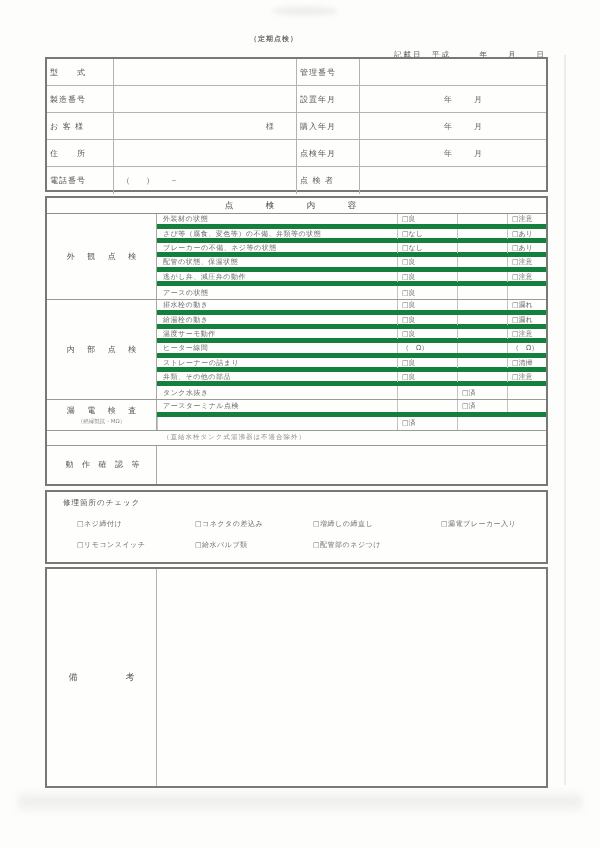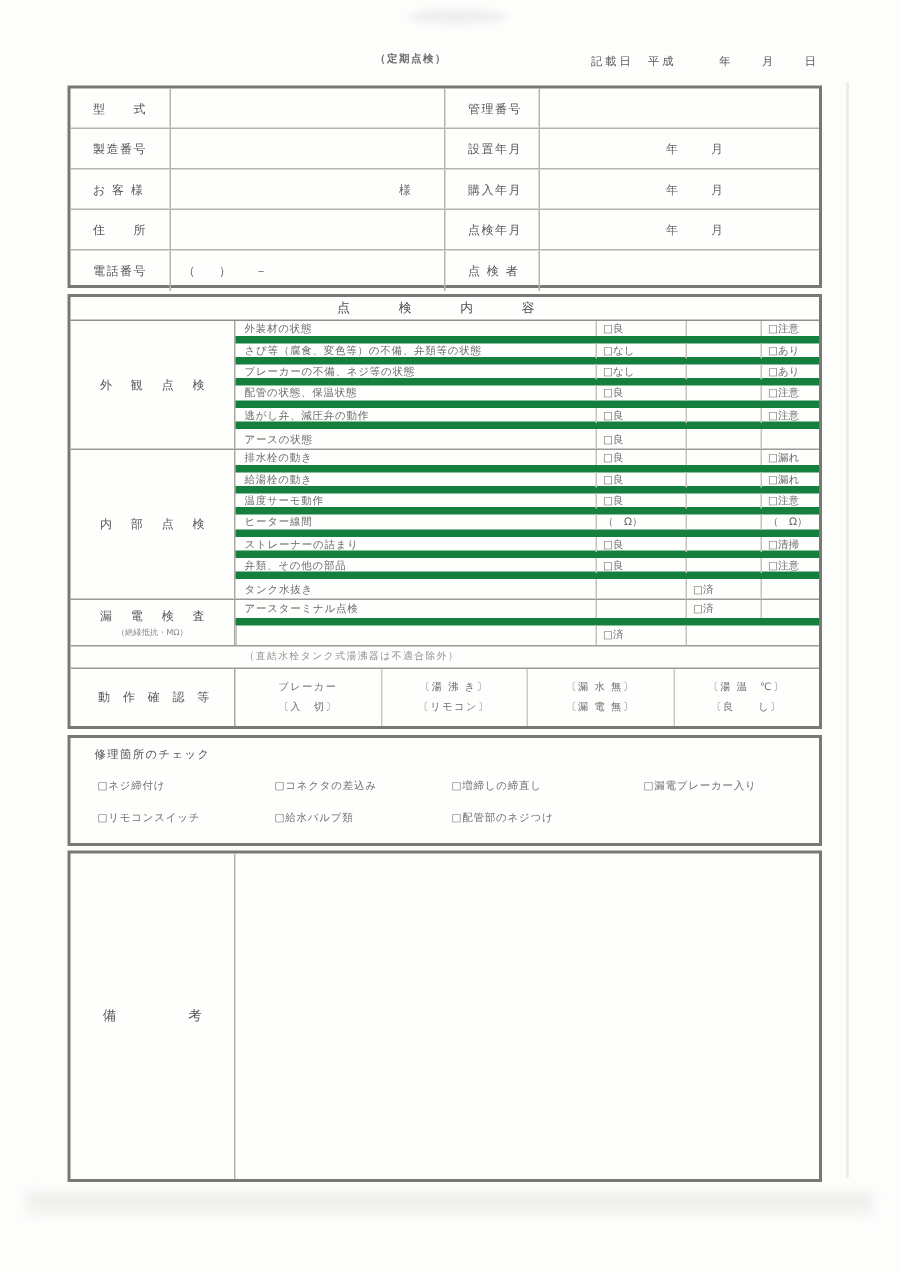--- a/index.html
+++ b/index.html
@@ -10,32 +10,32 @@
   
   .smudge-top { position:absolute; left:272px; top:6px; width:66px; height:10px; background:#efefee; border-radius:50%; filter:blur(2px); }
   .scan-shadow { position:absolute; left:18px; top:795px; width:564px; height:16px;
                  background:linear-gradient(#e6e6e4, #f4f4f2); filter:blur(4px); opacity:.8; }
   .edge-right { position:absolute; left:564px; top:55px; width:2px; height:730px; background:#ececea; }
 
   
   .titlebar { position:absolute; left:45px; top:28px; width:503px; height:22px; }
   .title { position:absolute; left:12px; top:2px; font-size:16px; font-weight:bold; letter-spacing:7px; color:#0f766e;margin-top:28px; }
   .title-note { position:absolute; left:205px; top:6px; font-size:7px; letter-spacing:1px; color:#6b6b6b;font-weight:bold; }
-  .dateline { position:absolute; right:2px; top:8px; font-size:7.5px; letter-spacing:2px; color:#5a5a5a; }
+  .dateline { position:absolute; right:2px; top:22px; font-size:7.5px; letter-spacing:2px; color:#5a5a5a; }
 
   
   .tbl { position:absolute; left:45px; width:503px; border:2px solid #787876; background:#fefefd; }
 
   
   .info { top:57px; height:135px; }
   .info-row { display:grid; grid-template-columns:67px 183px 63px 1fr; height:27px; border-bottom:1px solid #b3b3b1; }
   .info-row:last-child { border-bottom:none; }
   .info-row > div { border-right:1px solid #b3b3b1; display:flex; align-items:center; font-size:8px; }
   .info-row > div:last-child { border-right:none; }
-  .lab { padding-left:15px; letter-spacing:1px; color:#565656; }
+  .lab { padding-left:3px; letter-spacing:1px; color:#565656; }
   .val { padding-left:8px; color:#666; }
   .val.right { justify-content:flex-end; padding-right:22px; }
   .val.ym { padding-left:84px; letter-spacing:2px; }
 
   
   .inspect { top:196px; height:290px; display:flex; flex-direction:column; }
   .insp-head { height:17px; border-bottom:1.5px solid #8f8f8d; display:flex; align-items:center; justify-content:center;
                font-size:8.5px; letter-spacing:12px; color:#4a4a4a; padding-left:0; }
   .section { display:flex; border-bottom:1.5px solid #9a9a98; }
   .section:last-child { border-bottom:none; }
@@ -53,21 +53,21 @@
   .op { display:flex; height:40px; }
   .op .cat-main { letter-spacing:3px; }
   .opcols { flex:1; display:flex; }
   .opcol { flex:1; border-left:1px solid #c9c9c7; display:flex; flex-direction:column; align-items:center; justify-content:center; gap:3px; }
   .opcol:first-child { border-left:none; }
   .opcol span { font-size:6.8px; color:#6a6a6a; letter-spacing:1px; }
 
   
   .repair { top:490px; height:74px; }
   .rep-head { font-size:7.5px; color:#515151; padding:6px 0 0 16px; letter-spacing:1px; }
-  .rep-row { display:grid; grid-template-columns:118px 118px 128px 1fr; padding-left:18px; margin-top:11px; }
+  .rep-row { display:grid; grid-template-columns:118px 118px 128px 1fr; padding-left:30px; margin-top:11px; }
   .rep-row span { font-size:7px; color:#6e6e6e; letter-spacing:.5px; }
 
   
   .remarks { top:567px; height:221px; display:flex; }
   .rem-label { width:110px; border-right:1px solid #b3b3b1; display:flex; align-items:center; justify-content:center;
                font-size:9px; letter-spacing:10px; color:#565656; padding-left:10px; }
   .rem-body { flex:1; }
 </style>
 </head>
 <body>
@@ -231,38 +231,20 @@
         </div>
       </div>
     </div>
 
     <div class="noterow">（直結水栓タンク式湯沸器は不適合除外）</div>
 
     <div class="section op">
       <div class="cat">
         <div class="cat-main">動 作 確 認 等</div>
       </div>
-      <div class="opcols">
-        <div class="opcol">
-          <span>ブレーカー</span>
-          <span>〔入　切〕</span>
-        </div>
-        <div class="opcol">
-          <span>〔湯 沸 き〕</span>
-          <span>〔リモコン〕</span>
-        </div>
-        <div class="opcol">
-          <span>〔漏 水 無〕</span>
-          <span>〔漏 電 無〕</span>
-        </div>
-        <div class="opcol">
-          <span>〔湯 温　℃〕</span>
-          <span>〔良　　し〕</span>
-        </div>
-      </div>
     </div>
   </div>
 
   <div class="tbl repair">
     <div class="rep-head">修理箇所のチェック</div>
     <div class="rep-row">
       <span>□ネジ締付け</span>
       <span>□コネクタの差込み</span>
       <span>□増締しの締直し</span>
       <span>□漏電ブレーカー入り</span>

